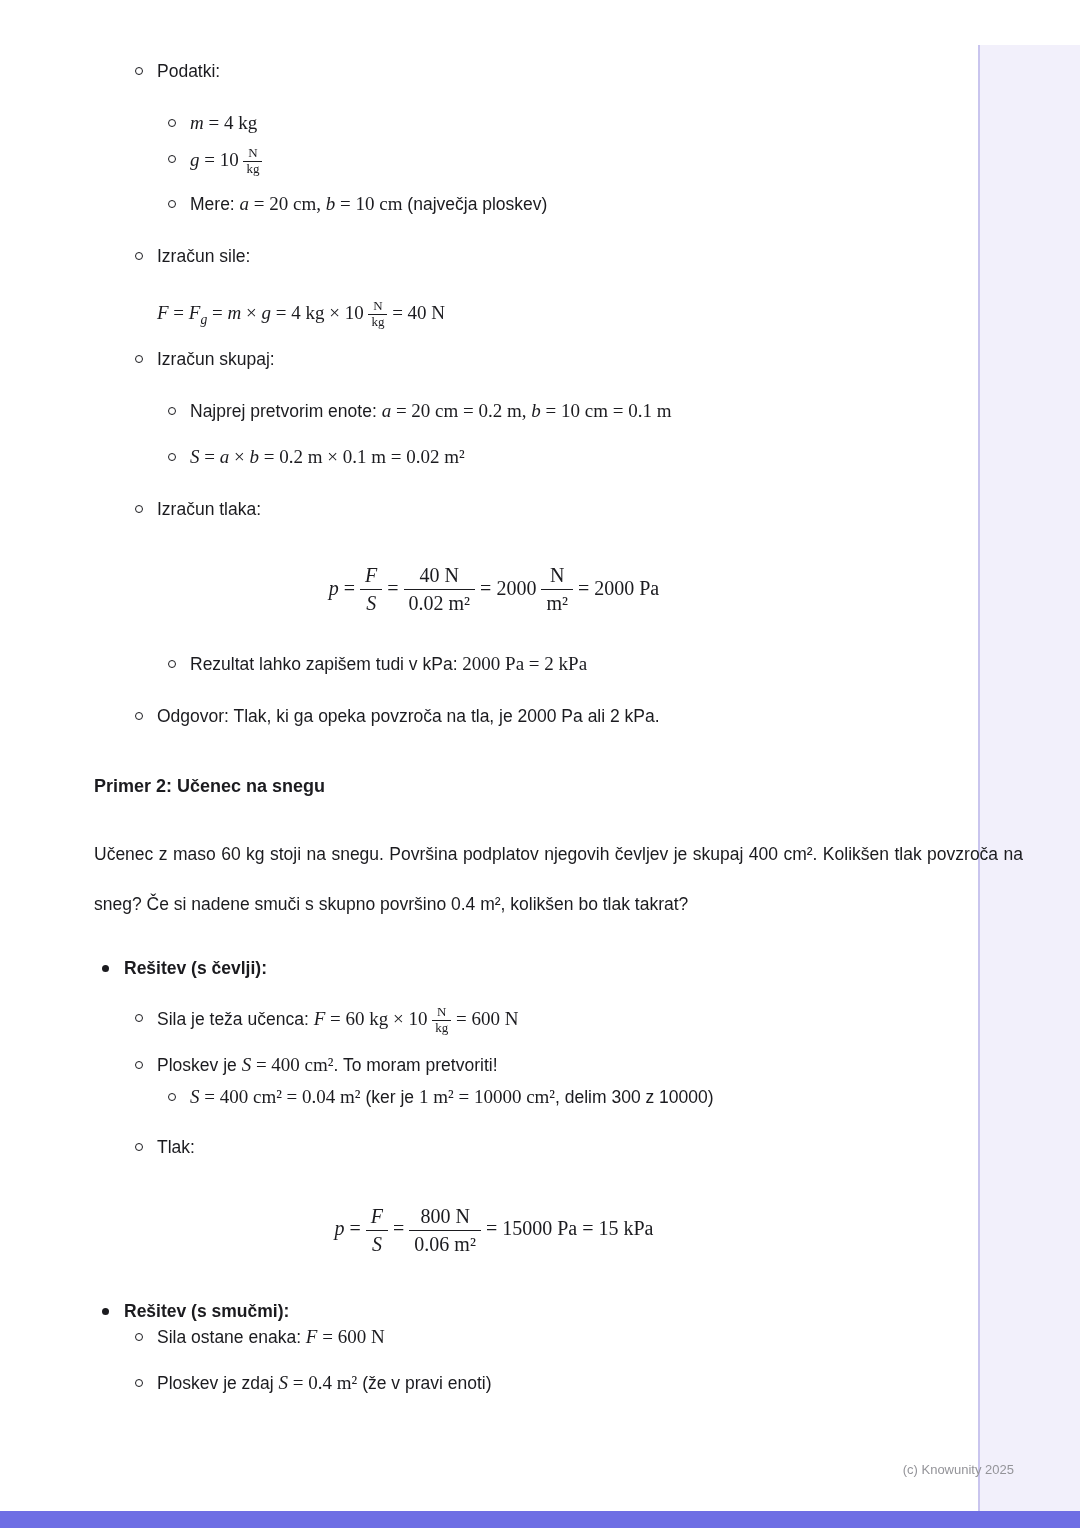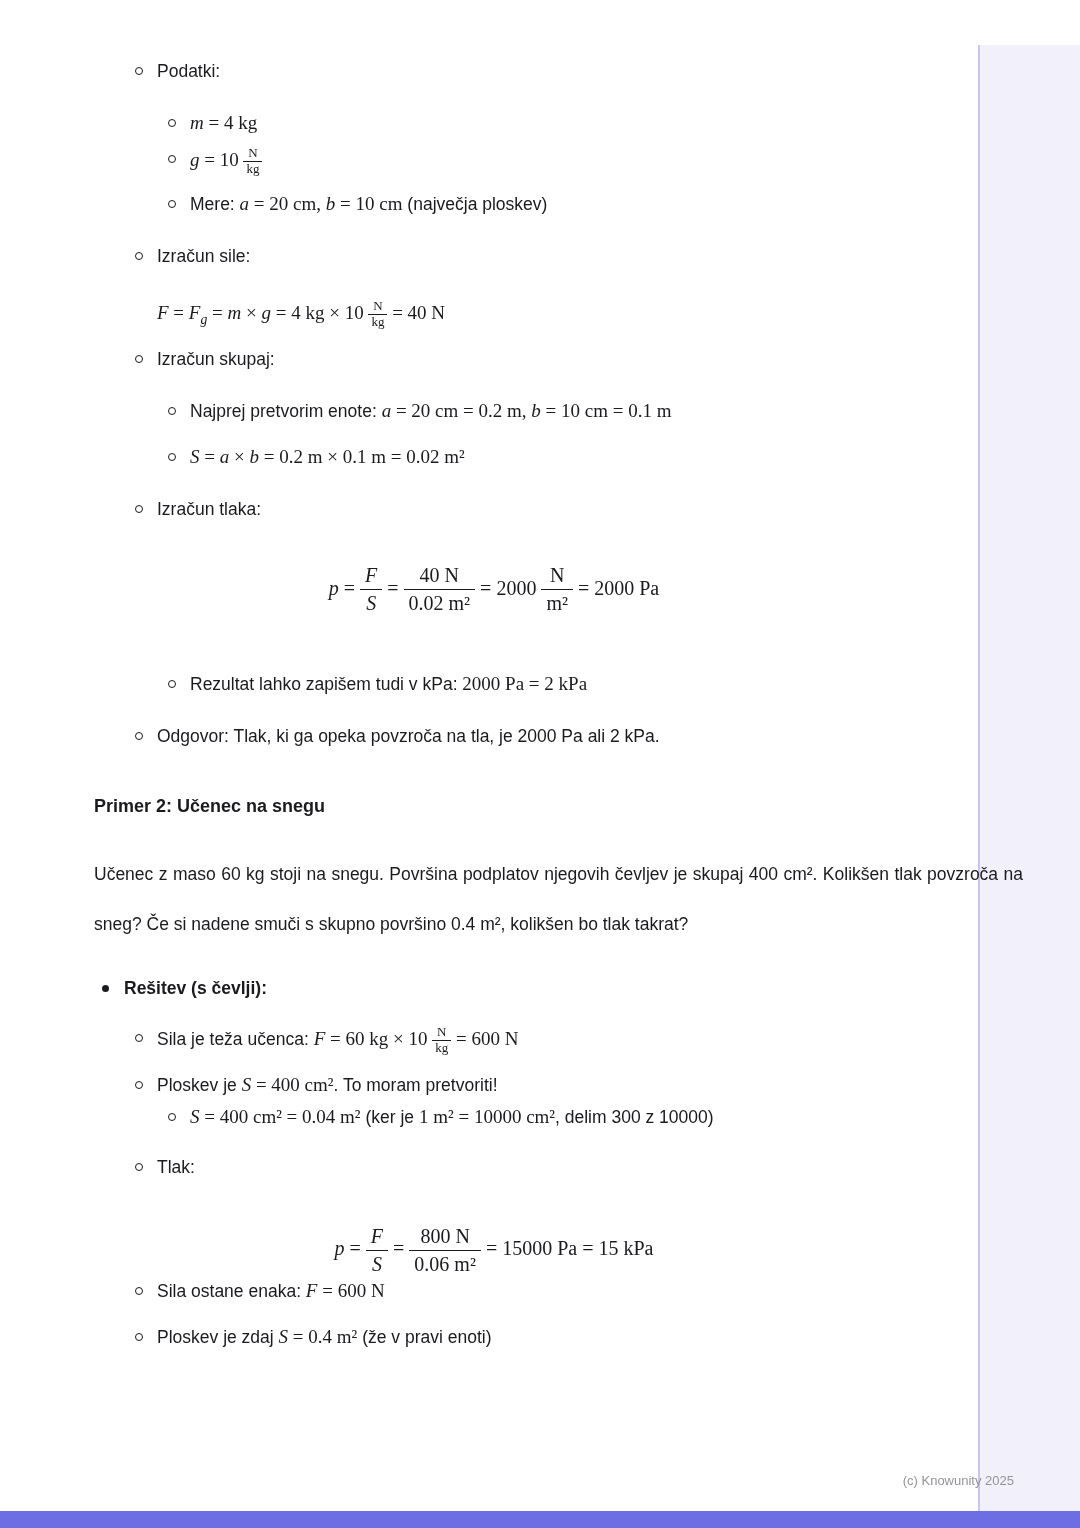--- a/index.html
+++ b/index.html
@@ -34,21 +34,21 @@
   .fs { font-size:13px; }
   .fd { font-size:inherit; }
   .fd .num { padding:2px 5px; }
   .fd .den { padding:2px 5px; }
   .display { width:800px; text-align:center; }
   .display .math { font-size:20px; }
   .eq-left { padding-left:63px; }
   .side-strip { position:absolute; top:45px; bottom:0; right:0; width:100px; background:#f2f0fb; z-index:1; }
   .side-line { position:absolute; top:45px; bottom:0; right:97px; width:5px; background:#c9c5ee; z-index:1; }
   .bottom-bar { position:absolute; left:0; right:0; bottom:0; height:17px; background:#6e6ee4; z-index:3; }
-  .credit { position:absolute; right:66px; bottom:40px; font-size:13px; color:#949499; z-index:4; }
+  .credit { position:absolute; right:66px; bottom:51px; font-size:13px; color:#949499; z-index:4; }
 </style>
 </head>
 <body>
 
 <div class="content">
 
   <div class="row li1">
     <span class="marker circle"></span>
     <span>Podatki:</span>
   </div>
@@ -94,21 +94,21 @@
 
   <div class="row li1" style="margin-top:26px">
     <span class="marker circle"></span>
     <span>Izračun tlaka:</span>
   </div>
 
   <div class="row display" style="margin-top:40px">
     <span class="math"><span class="mv">p</span> = <span class="frac fd"><span class="num"><span class="mv">F</span></span><span class="den"><span class="mv">S</span></span></span> = <span class="frac fd"><span class="num">40 N</span><span class="den">0.02 m²</span></span> = 2000 <span class="frac fd"><span class="num">N</span><span class="den">m²</span></span> = 2000 Pa</span>
   </div>
 
-  <div class="row li2" style="margin-top:54px">
+  <div class="row li2" style="margin-top:34px">
     <span class="marker circle"></span>
     <span>Rezultat lahko zapišem tudi v kPa: </span><span class="math">2000 Pa = 2 kPa</span>
   </div>
 
   <div class="row li1" style="margin-top:26px">
     <span class="marker circle"></span>
     <span>Odgovor: Tlak, ki ga opeka povzroča na tla, je 2000 Pa ali 2 kPa.</span>
   </div>
 
   <div class="row heading" style="margin-top:44px">Primer 2: Učenec na snegu</div>
@@ -137,20 +137,24 @@
 
   <div class="row li1" style="margin-top:24px">
     <span class="marker circle"></span>
     <span>Tlak:</span>
   </div>
 
   <div class="row display" style="margin-top:43px">
     <span class="math"><span class="mv">p</span> = <span class="frac fd"><span class="num"><span class="mv">F</span></span><span class="den"><span class="mv">S</span></span></span> = <span class="frac fd"><span class="num">800 N</span><span class="den">0.06 m²</span></span> = 15000 Pa = 15 kPa</span>
   </div>
 
+  <div class="row lib bold" style="margin-top:40px">
+    <span class="marker disc"></span>
+    <span>Rešitev (s smučmi):</span>
+  </div>
 
   <div class="row li1" style="">
     <span class="marker circle"></span>
     <span>Sila ostane enaka: </span><span class="math"><span class="mv">F</span> = 600 N</span>
   </div>
 
   <div class="row li1" style="margin-top:20px">
     <span class="marker circle"></span>
     <span>Ploskev je zdaj </span><span class="math"><span class="mv">S</span> = 0.4 m²</span><span> (že v pravi enoti)</span>
   </div>

